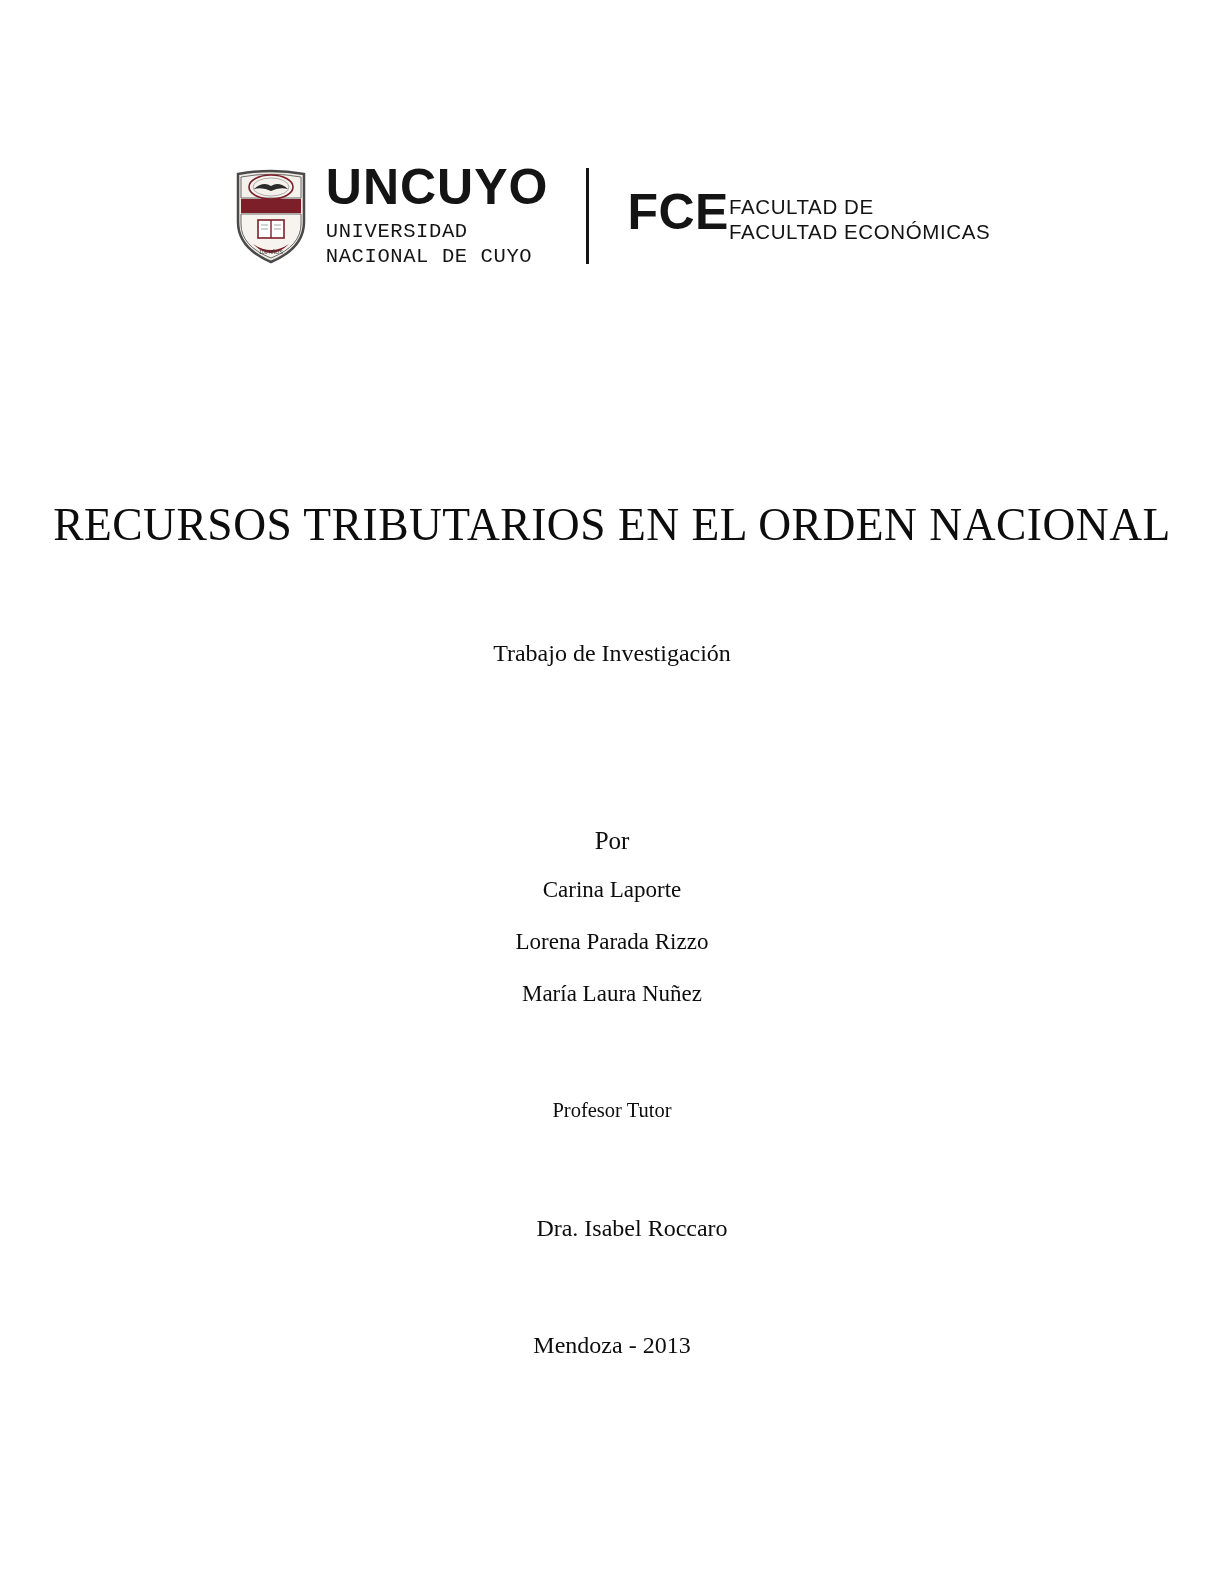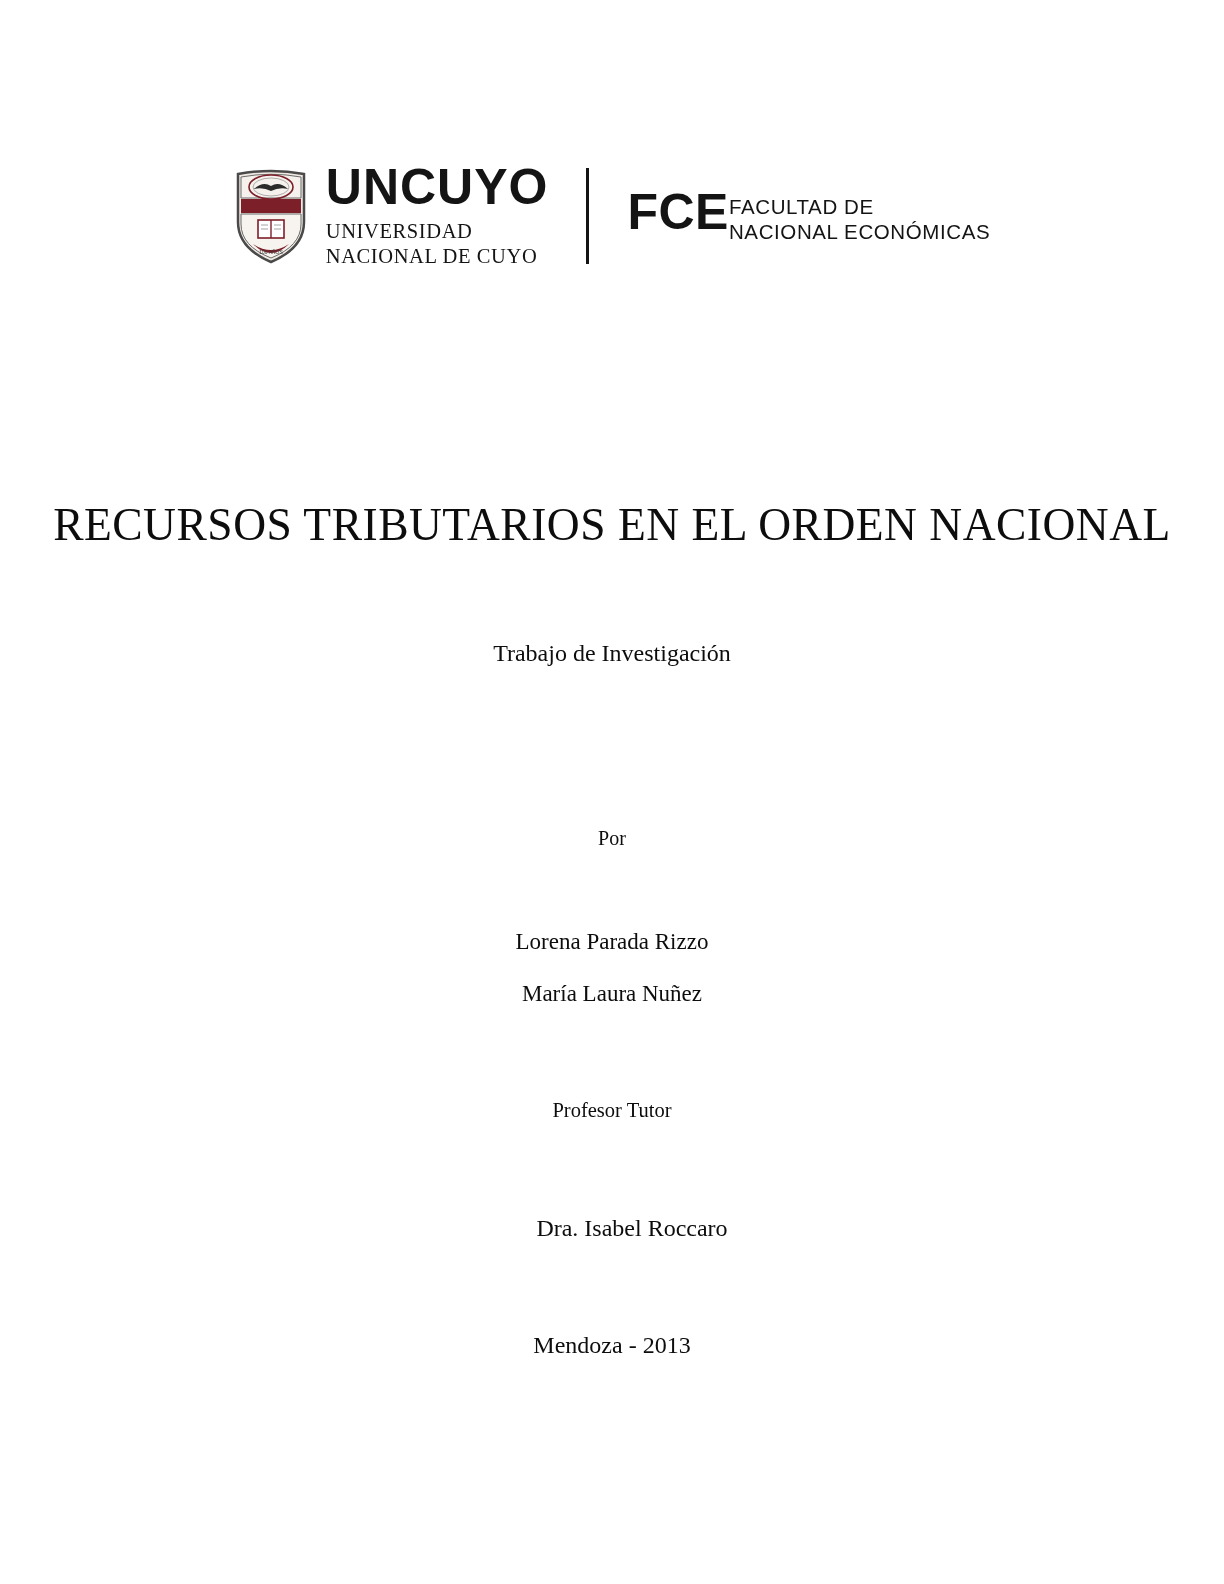--- a/index.html
+++ b/index.html
@@ -49,21 +49,21 @@
   }
   .uncuyo-name {
     font-family: "Liberation Sans", sans-serif;
     font-weight: bold;
     font-size: 50px;
     letter-spacing: 1px;
     color: #141414;
     line-height: 1;
   }
   .uncuyo-sub {
-    font-family: Liberation Serif, serif;
+    font-family: Liberation Mono, monospace;
     font-size: 20.5px;
     letter-spacing: 0.6px;
     color: #141414;
     margin-top: 7px;
     line-height: 1.22;
   }
   .logo-divider {
     width: 3px;
     height: 96px;
     background: #141414;
@@ -109,21 +109,21 @@
     font-size: 45.5px;
     letter-spacing: 0.5px;
     line-height: 1.32;
   }
   .doc-subtitle {
     top: 640px;
     font-size: 24px;
   }
   .by-label {
     top: 827px;
-    font-size: 20px;
+    font-size: 25px;
   }
   .author {
     font-size: 23px;
   }
   .author-1 { top: 877px; }
   .author-2 { top: 929px; }
   .author-3 { top: 981px; }
 
   .tutor-label {
     top: 1099px;
@@ -180,33 +180,34 @@
           <div>NACIONAL DE CUYO</div>
         </div>
       </div>
 
       <div class="logo-divider"></div>
 
       <div class="fce-text">
         <div class="fce-name">FCE</div>
         <div class="fce-sub">
           <div>FACULTAD DE</div>
-          <div>NACIONAL ECONÓMICAS</div>
+          <div>FACULTAD ECONÓMICAS</div>
         </div>
       </div>
 
     </div>
   </div>
 
 
   <div class="centered doc-subtitle">Trabajo de Investigación</div>
 
   <div class="centered doc-title">RECURSOS TRIBUTARIOS EN EL ORDEN NACIONAL</div>
 
   <div class="centered by-label">Por</div>
+  <div class="centered author author-1">Carina Laporte</div>
   <div class="centered author author-2">Lorena Parada Rizzo</div>
   <div class="centered author author-3">María Laura Nuñez</div>
 
   <div class="centered tutor-label">Profesor Tutor</div>
   <div class="centered tutor-name">Dra. Isabel Roccaro</div>
 
   <div class="centered place-date">Mendoza - 2013</div>
 
 </div>
 

